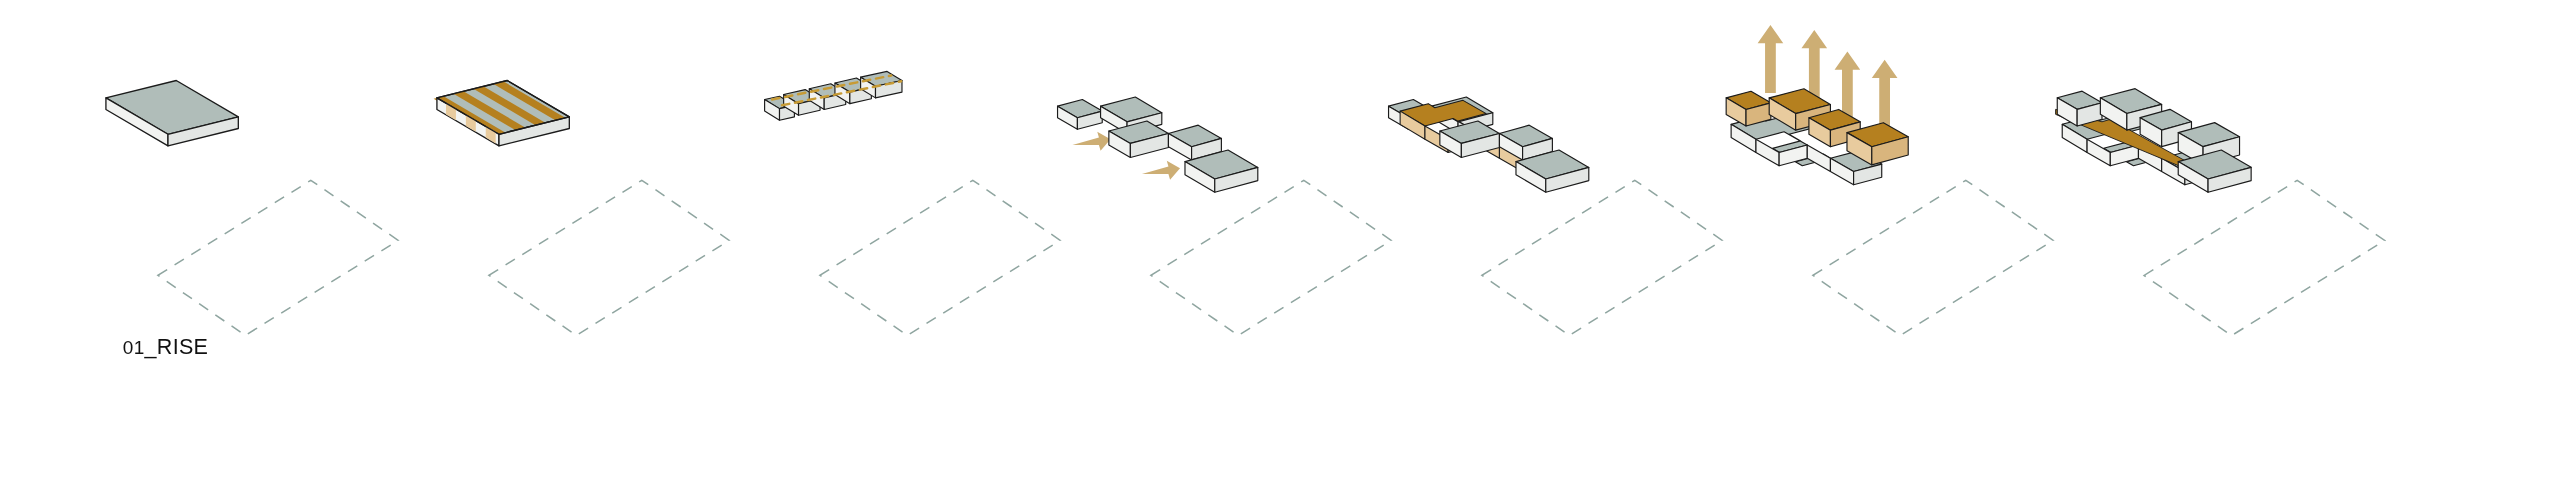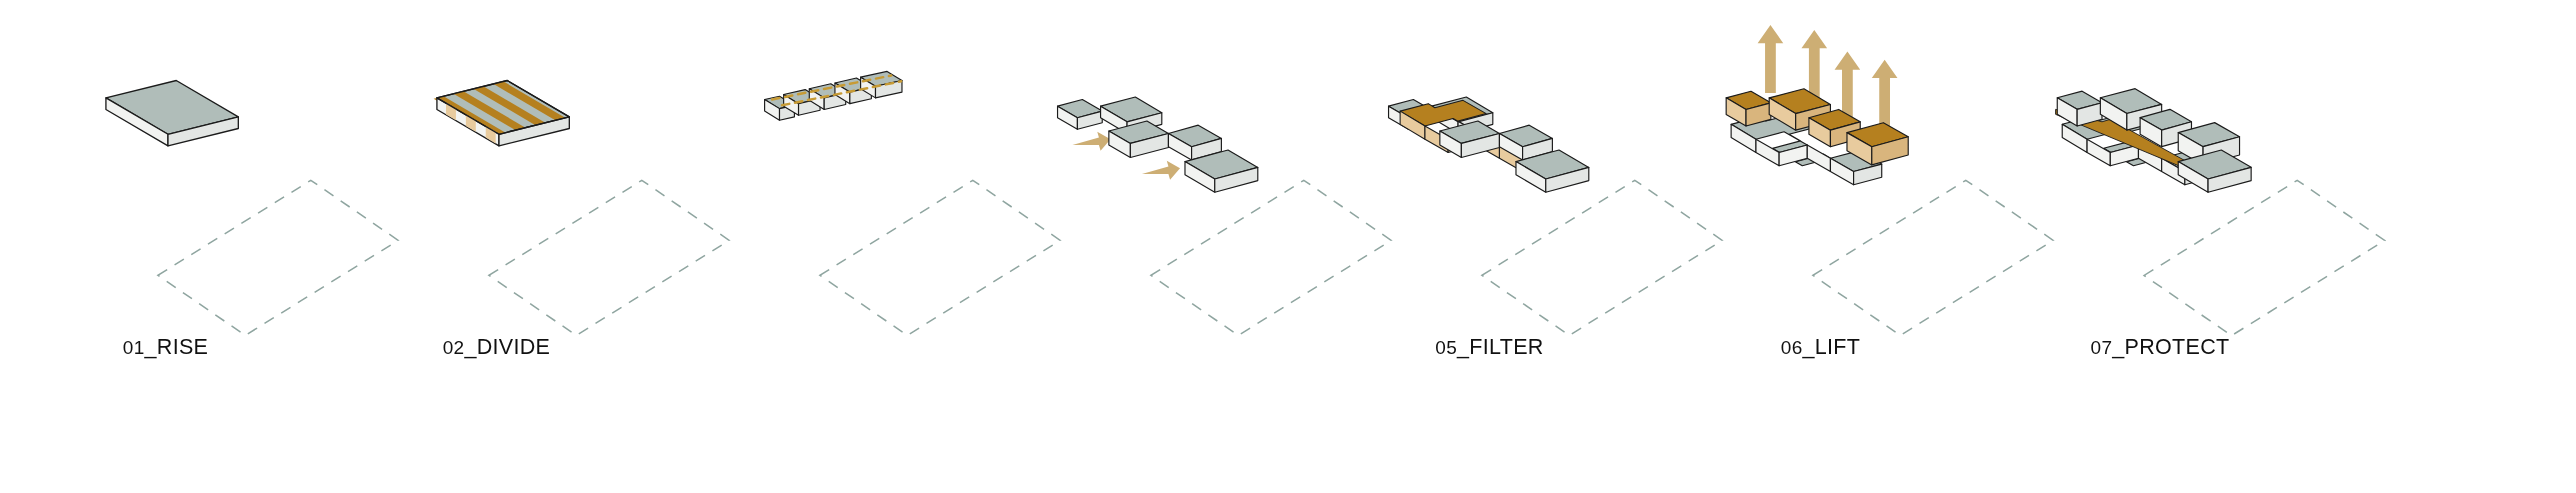--- a/index.html
+++ b/index.html
@@ -51,23 +51,20 @@
         <path d="M 128 118 L 203 162 L 203 176 L 128 132 Z" fill="#f2f3f1" stroke="#1b1b1b" stroke-width="1.6" stroke-linejoin="round"></path>
         <g>
           <path d="M 139 124 L 151 131 L 151 145 L 139 138 Z" fill="#e8cb9e"></path>
           <path d="M 163 138 L 175 145 L 175 159 L 163 152 Z" fill="#e8cb9e"></path>
           <path d="M 187 152 L 199 159 L 199 173 L 187 166 Z" fill="#e8cb9e"></path>
         </g>
         <path d="M 203 162 L 288 141 L 288 155 L 203 176 Z" fill="#e3e6e4" stroke="#1b1b1b" stroke-width="1.6" stroke-linejoin="round"></path>
         <path d="M 128 118 L 213 97 L 288 141 L 203 162 Z" fill="none" stroke="#1b1b1b" stroke-width="1.6" stroke-linejoin="round"></path>
       </g>
     </svg>
-    <div class="caption">
-      <span class="num">02</span><span>_DIVIDE</span>
-    </div>
   </div>
 
   <div class="panel">
     <svg width="331" height="348" viewBox="0 0 400 420">
       <g>
         <path d="M 170 247 L 310 160 L 390 215 L 250 302 Z" fill="none" stroke="#8fa5a0" stroke-width="1.4" stroke-dasharray="10 8" transform="translate(-60,-20) scale(1.32) translate(20,20)"></path>
       </g>
       <g>
         <g>
           <path d="M 124 120 L 142 116 L 160 127 L 142 131 Z" fill="#b0bdb9" stroke="#1b1b1b" stroke-width="1.4" stroke-linejoin="round"></path>
@@ -177,23 +174,20 @@
           <path d="M 212 161 L 240 177 L 240 193 L 212 177 Z" fill="#f2f3f1" stroke="#1b1b1b" stroke-width="1.4" stroke-linejoin="round"></path>
           <path d="M 240 177 L 276 167 L 276 183 L 240 193 Z" fill="#e3e6e4" stroke="#1b1b1b" stroke-width="1.4" stroke-linejoin="round"></path>
         </g>
         <g>
           <path d="M 232 195 L 284 181 L 320 202 L 268 216 Z" fill="#b0bdb9" stroke="#1b1b1b" stroke-width="1.4" stroke-linejoin="round"></path>
           <path d="M 232 195 L 268 216 L 268 232 L 232 211 Z" fill="#f2f3f1" stroke="#1b1b1b" stroke-width="1.4" stroke-linejoin="round"></path>
           <path d="M 268 216 L 320 202 L 320 218 L 268 232 Z" fill="#e3e6e4" stroke="#1b1b1b" stroke-width="1.4" stroke-linejoin="round"></path>
         </g>
       </g>
     </svg>
-    <div class="caption">
-      <span class="num">05</span><span>_FILTER</span>
-    </div>
   </div>
 
   <div class="panel">
     <svg width="331" height="348" viewBox="0 0 400 420">
       <g>
         <path d="M 170 247 L 310 160 L 390 215 L 250 302 Z" fill="none" stroke="#8fa5a0" stroke-width="1.4" stroke-dasharray="10 8" transform="translate(-60,-20) scale(1.32) translate(20,20)"></path>
       </g>
       <g>
         <path d="M 133 48 L 146 48 L 146 112 L 133 112 Z M 124 52 L 139.5 30 L 155 52 Z" fill="#cdae74"></path>
         <path d="M 186 54 L 199 54 L 199 126 L 186 126 Z M 177 58 L 192.5 36 L 208 58 Z" fill="#cdae74"></path>
@@ -228,23 +222,20 @@
           <path d="M 186 142 L 212 157 L 212 177 L 186 162 Z" fill="#e8cb9e" stroke="#1b1b1b" stroke-width="1.4" stroke-linejoin="round"></path>
           <path d="M 212 157 L 248 147 L 248 167 L 212 177 Z" fill="#d9b57d" stroke="#1b1b1b" stroke-width="1.4" stroke-linejoin="round"></path>
         </g>
         <g>
           <path d="M 232 160 L 276 148 L 306 165 L 262 177 Z" fill="#b5801f" stroke="#1b1b1b" stroke-width="1.4" stroke-linejoin="round"></path>
           <path d="M 232 160 L 262 177 L 262 199 L 232 182 Z" fill="#e8cb9e" stroke="#1b1b1b" stroke-width="1.4" stroke-linejoin="round"></path>
           <path d="M 262 177 L 306 165 L 306 187 L 262 199 Z" fill="#d9b57d" stroke="#1b1b1b" stroke-width="1.4" stroke-linejoin="round"></path>
         </g>
       </g>
     </svg>
-    <div class="caption">
-      <span class="num">06</span><span>_LIFT</span>
-    </div>
   </div>
 
   <div class="panel wide">
     <svg width="348" height="348" viewBox="0 0 420 420">
       <g>
         <path d="M 170 247 L 310 160 L 390 215 L 250 302 Z" fill="none" stroke="#8fa5a0" stroke-width="1.4" stroke-dasharray="10 8" transform="translate(-60,-20) scale(1.32) translate(20,20)"></path>
       </g>
       <g>
         <path d="M 92 150 L 126 141 L 134 146 L 168 137 L 196 153 L 162 162
                  L 176 170 L 142 179 L 170 195 L 204 186 L 212 191 L 246 182
@@ -281,19 +272,16 @@
           <path d="M 232 160 L 262 177 L 262 199 L 232 182 Z" fill="#f2f3f1" stroke="#1b1b1b" stroke-width="1.4" stroke-linejoin="round"></path>
           <path d="M 262 177 L 306 165 L 306 187 L 262 199 Z" fill="#e3e6e4" stroke="#1b1b1b" stroke-width="1.4" stroke-linejoin="round"></path>
         </g>
         <g>
           <path d="M 232 195 L 284 181 L 320 202 L 268 216 Z" fill="#b0bdb9" stroke="#1b1b1b" stroke-width="1.4" stroke-linejoin="round"></path>
           <path d="M 232 195 L 268 216 L 268 232 L 232 211 Z" fill="#f2f3f1" stroke="#1b1b1b" stroke-width="1.4" stroke-linejoin="round"></path>
           <path d="M 268 216 L 320 202 L 320 218 L 268 232 Z" fill="#e3e6e4" stroke="#1b1b1b" stroke-width="1.4" stroke-linejoin="round"></path>
         </g>
       </g>
     </svg>
-    <div class="caption">
-      <span class="num">07</span><span>_PROTECT</span>
-    </div>
   </div>
 
 </div>
 
 
 </body></html>

